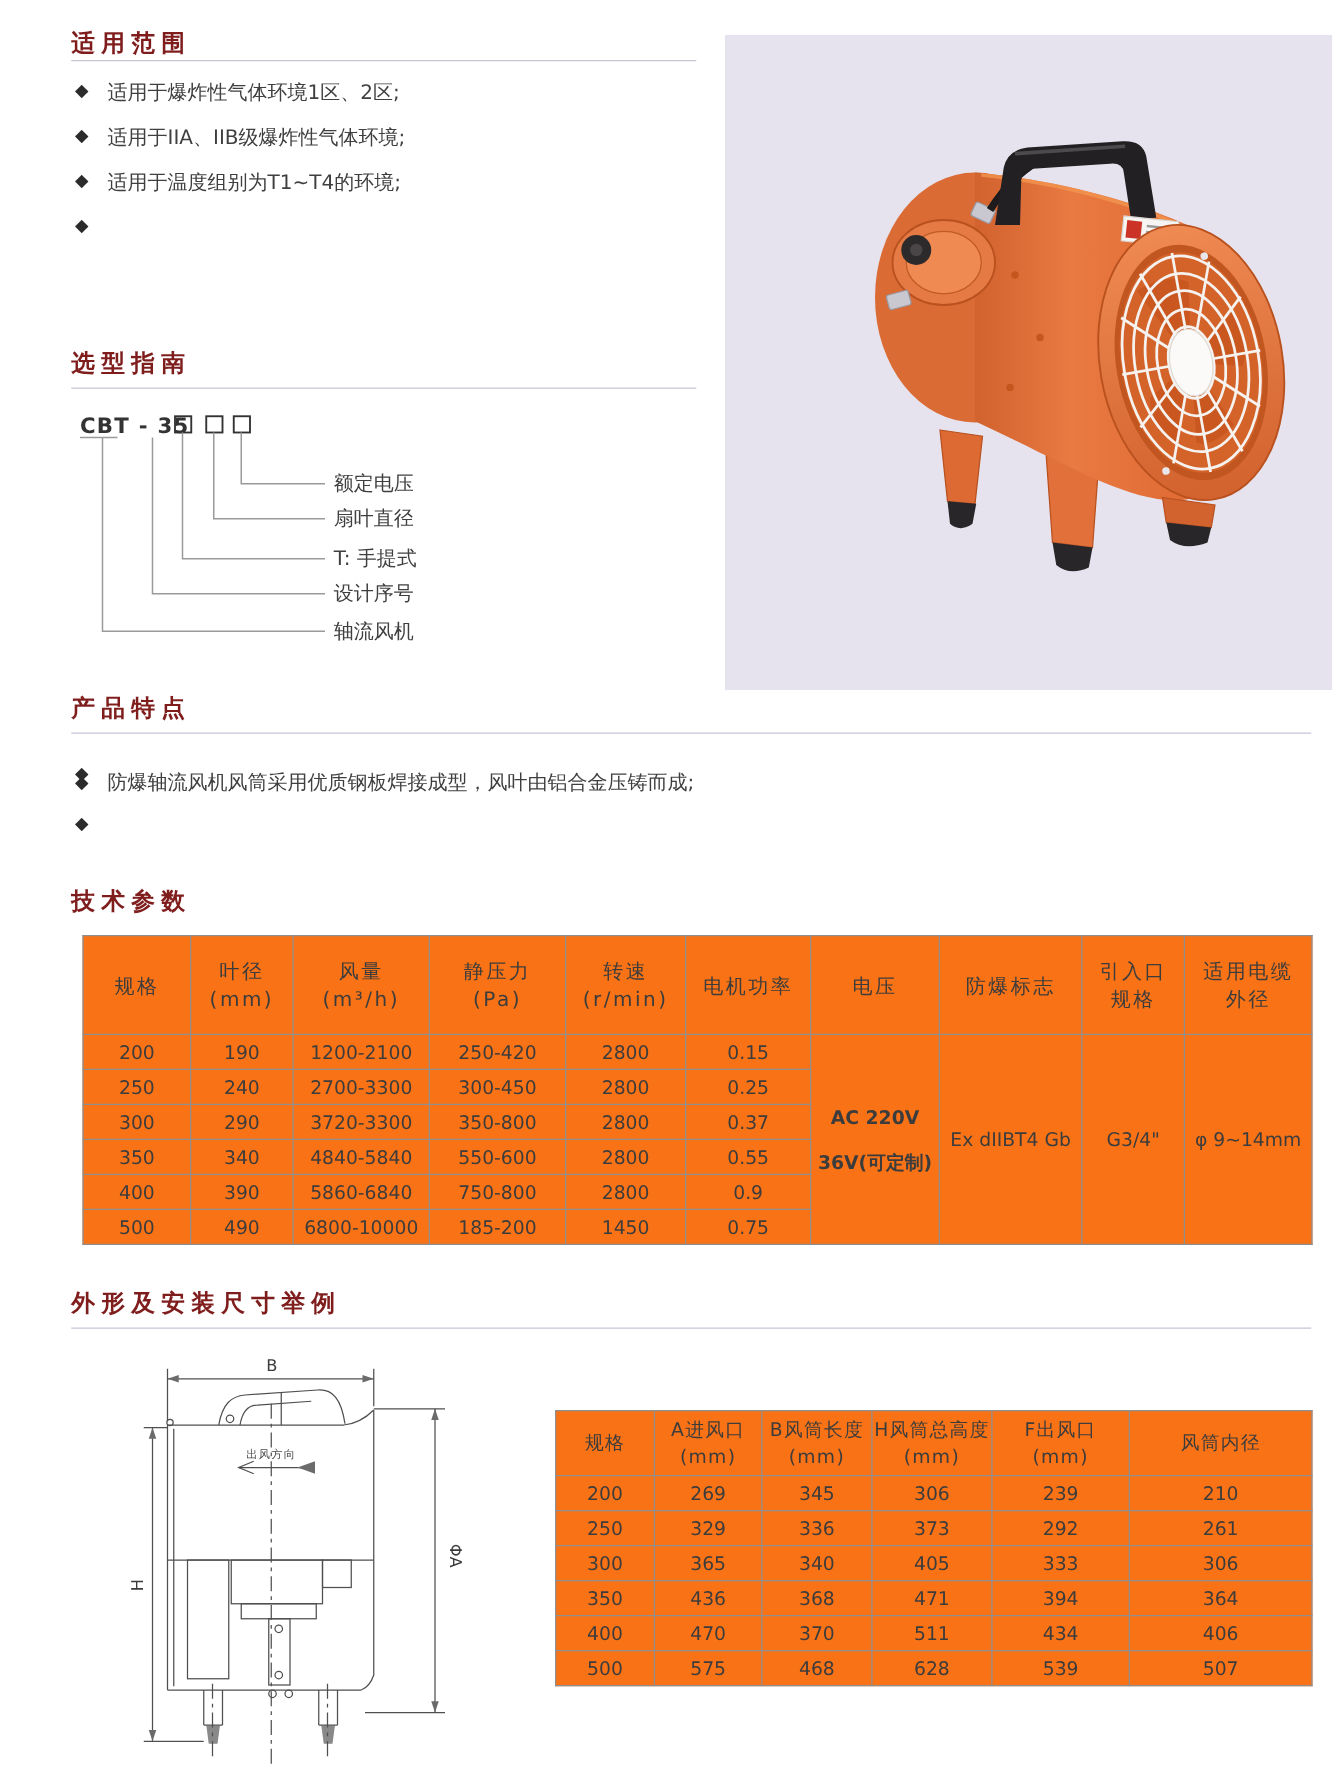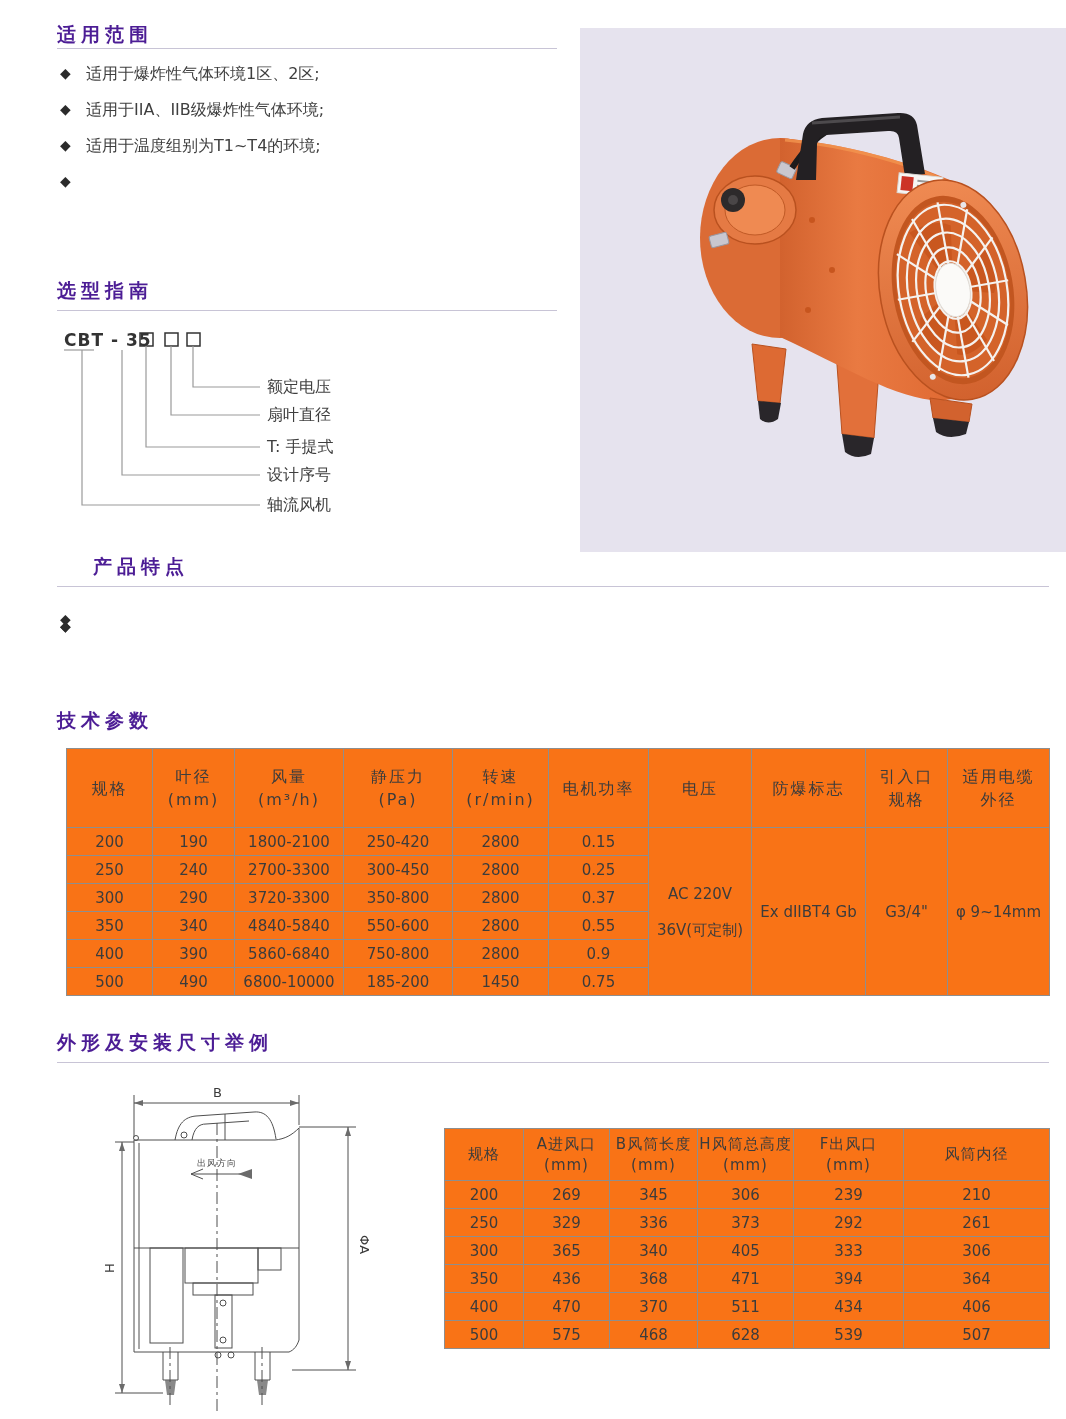--- a/index.html
+++ b/index.html
@@ -1,34 +1,34 @@
 <!DOCTYPE html>
 <html><head>
 <meta charset="utf-8">
 <style>
   html,body{margin:0;padding:0;background:#ffffff;}
   .page{position:relative;width:1066px;height:1419px;background:#fff;overflow:hidden;
         font-family:"DejaVu Sans","Liberation Sans",sans-serif;color:#3f3f3f;}
-  .sec-title{position:absolute;left:57px;font-size:19px;font-weight:bold;color:#4c1d95;letter-spacing:5px;white-space:nowrap;}
+  .sec-title{position:absolute;left:57px;font-size:19px;font-weight:bold;color:#7f1d1d;letter-spacing:5px;white-space:nowrap;}
   .rule{position:absolute;left:57px;height:1px;background:#c8c4d6;}
   .bullets{position:absolute;}
   .bullet-item{position:relative;padding-left:26px;font-size:16px;line-height:27px;color:#3f3f3f;}
   .bullets.scope .bullet-item{margin-bottom:9px;}
   .bullets.features .bullet-item{margin-bottom:7px;line-height:26px;}
   .diamond{position:absolute;left:0;top:0;font-size:14px;color:#2b2b2b;}
   
   .product-image{position:absolute;left:580px;top:28px;width:486px;height:524px;background:#e6e3ee;}
   
   table{border-collapse:collapse;table-layout:fixed;position:absolute;background:#f97316;}
   th,td{border:1px solid #8e8e8e;text-align:center;vertical-align:middle;font-weight:normal;
         color:#3c3c3c;white-space:pre-line;padding:0;overflow:hidden;}
   #tech-table{left:66px;top:748px;width:983px;}
   #tech-table th{height:78px;font-size:16px;line-height:23px;letter-spacing:2px;}
   #tech-table td{height:27px;font-size:15px;}
-  #tech-table td.voltage{line-height:36px;}
+  #tech-table td.voltage{line-height:36px;font-weight:bold;}
   #dim-table{left:444px;top:1128px;width:605px;}
   #dim-table th{height:51px;font-size:15px;line-height:21px;letter-spacing:1px;}
   #dim-table td{height:27px;font-size:15px;}
   svg{position:absolute;}
   #selection-svg{left:57px;top:322px;}
   #drawing-svg{left:70px;top:1075px;}
   #fan-svg{left:0;top:0;}
   .svg-label{font-size:16px;fill:#3f3f3f;}
   .svg-model{font-size:17px;font-weight:600;fill:#333;letter-spacing:1px;}
   .dim-letter{font-size:13px;fill:#3a3a3a;}
@@ -157,25 +157,25 @@
       <path d="M65,28  V153 H203"></path>
       <path d="M25,28  V183 H203"></path>
     </g>
     <text x="210" y="70" class="svg-label">额定电压</text>
     <text x="210" y="98" class="svg-label">扇叶直径</text>
     <text x="210" y="130" class="svg-label">T: 手提式</text>
     <text x="210" y="158" class="svg-label">设计序号</text>
     <text x="210" y="188" class="svg-label">轴流风机</text>
   </svg>
 
-  <div class="sec-title" style="top:554px;margin-left:36px;">产品特点</div>
+  <div class="sec-title" style="top:554px;">产品特点</div>
   <div class="rule" style="top:586px;width:992px;"></div>
   <div class="bullets features" style="top:606px;left:60px;width:960px;">
       <div class="bullet-item"><span class="diamond">◆</span></div>
-      <div class="bullet-item"><span class="diamond">◆</span></div>
+      <div class="bullet-item"><span class="diamond">◆</span><span>防爆轴流风机风筒采用优质钢板焊接成型，风叶由铝合金压铸而成;</span></div>
       <div class="bullet-item"><span class="diamond">◆</span></div>
     </div>
 
   <div class="sec-title" style="top:708px;text-align:right;">技术参数</div>
   <table id="tech-table">
     <colgroup>
       <col style="width:86px">
         <col style="width:82px">
         <col style="width:109px">
         <col style="width:109px">
@@ -203,21 +203,21 @@
           <th>引入口
 规格</th>
           <th>适用电缆
 外径</th>
         </tr>
       </thead>
     <tbody>
         <tr>
           <td>200</td>
           <td>190</td>
-          <td>1800-2100</td>
+          <td>1200-2100</td>
           <td>250-420</td>
           <td>2800</td>
           <td>0.15</td>
           <td rowspan="6" class="voltage">AC 220V
 36V(可定制)</td>
           <td rowspan="6">Ex dIIBT4 Gb</td>
           <td rowspan="6">G3/4"</td>
           <td rowspan="6">φ 9~14mm</td>
         </tr>
         <tr>

